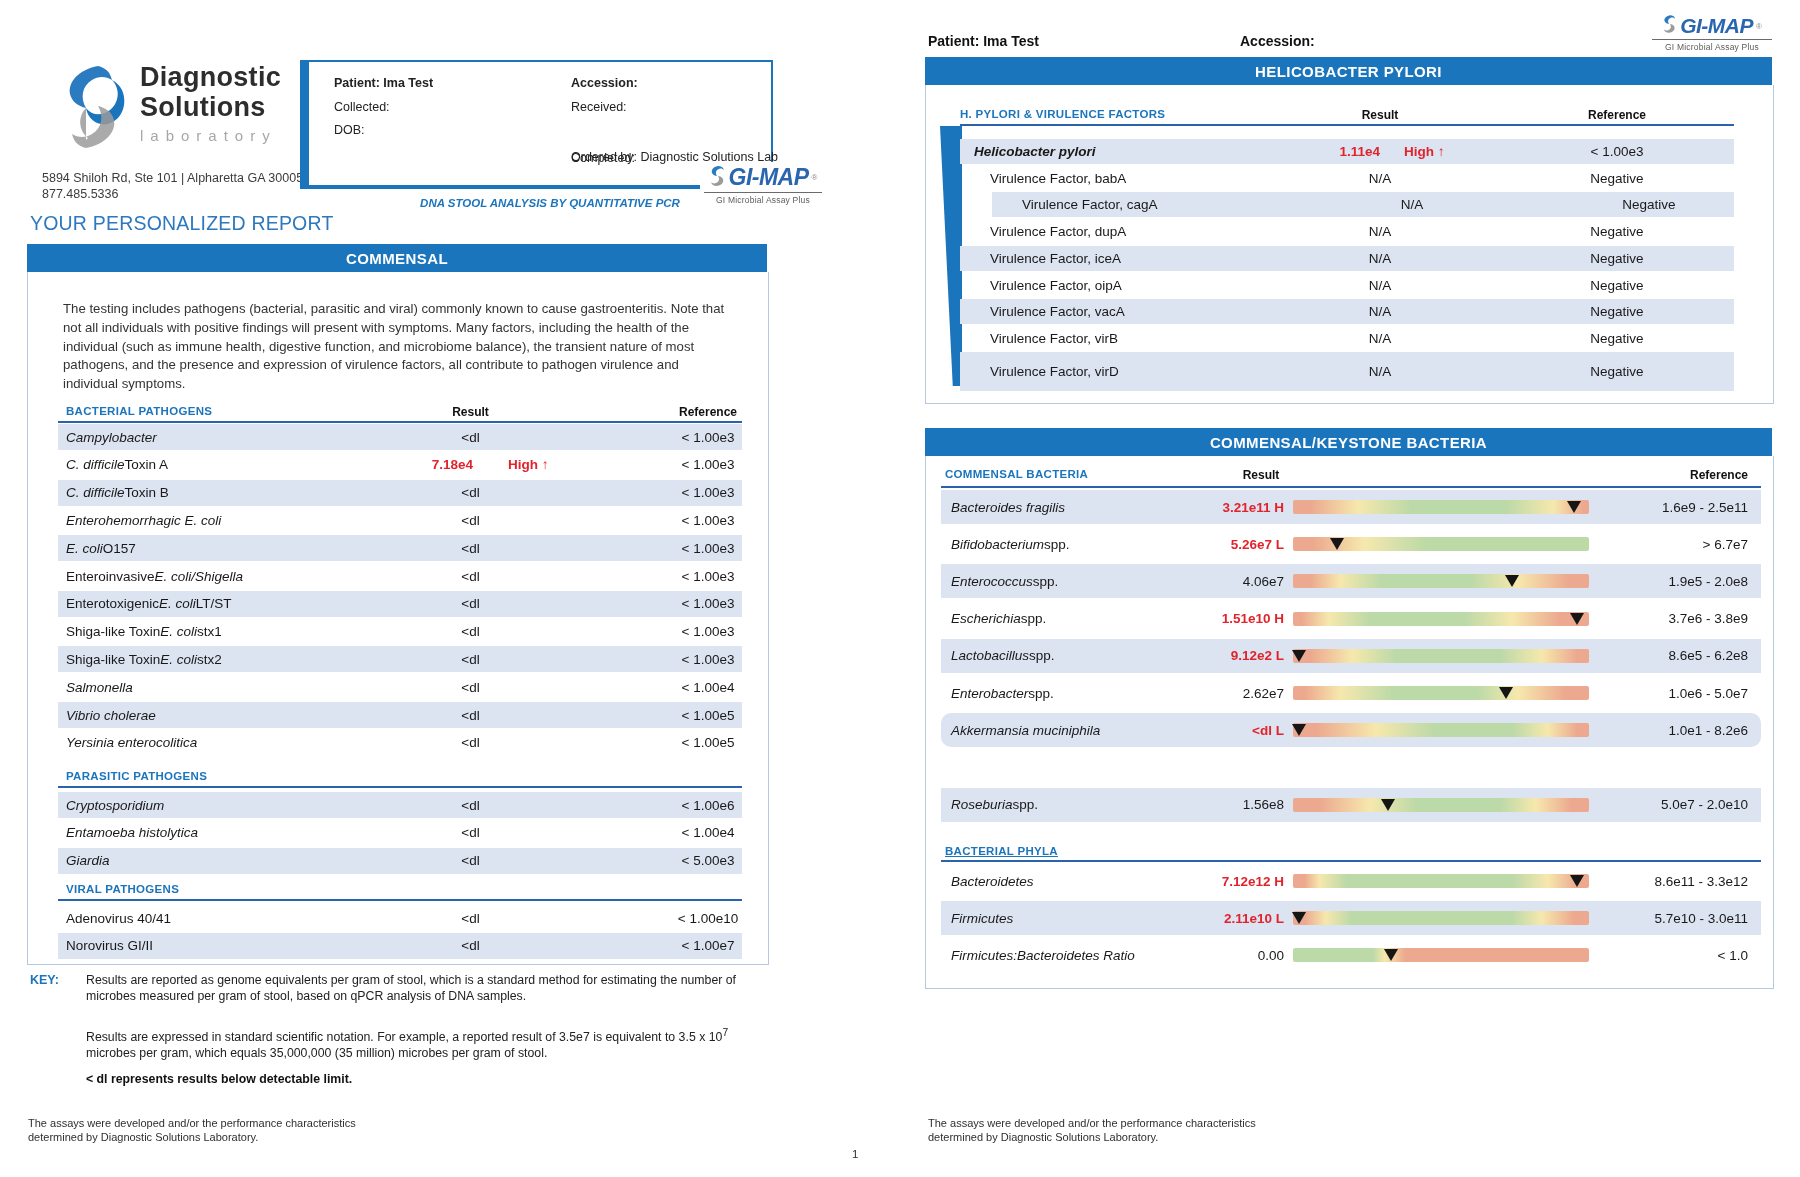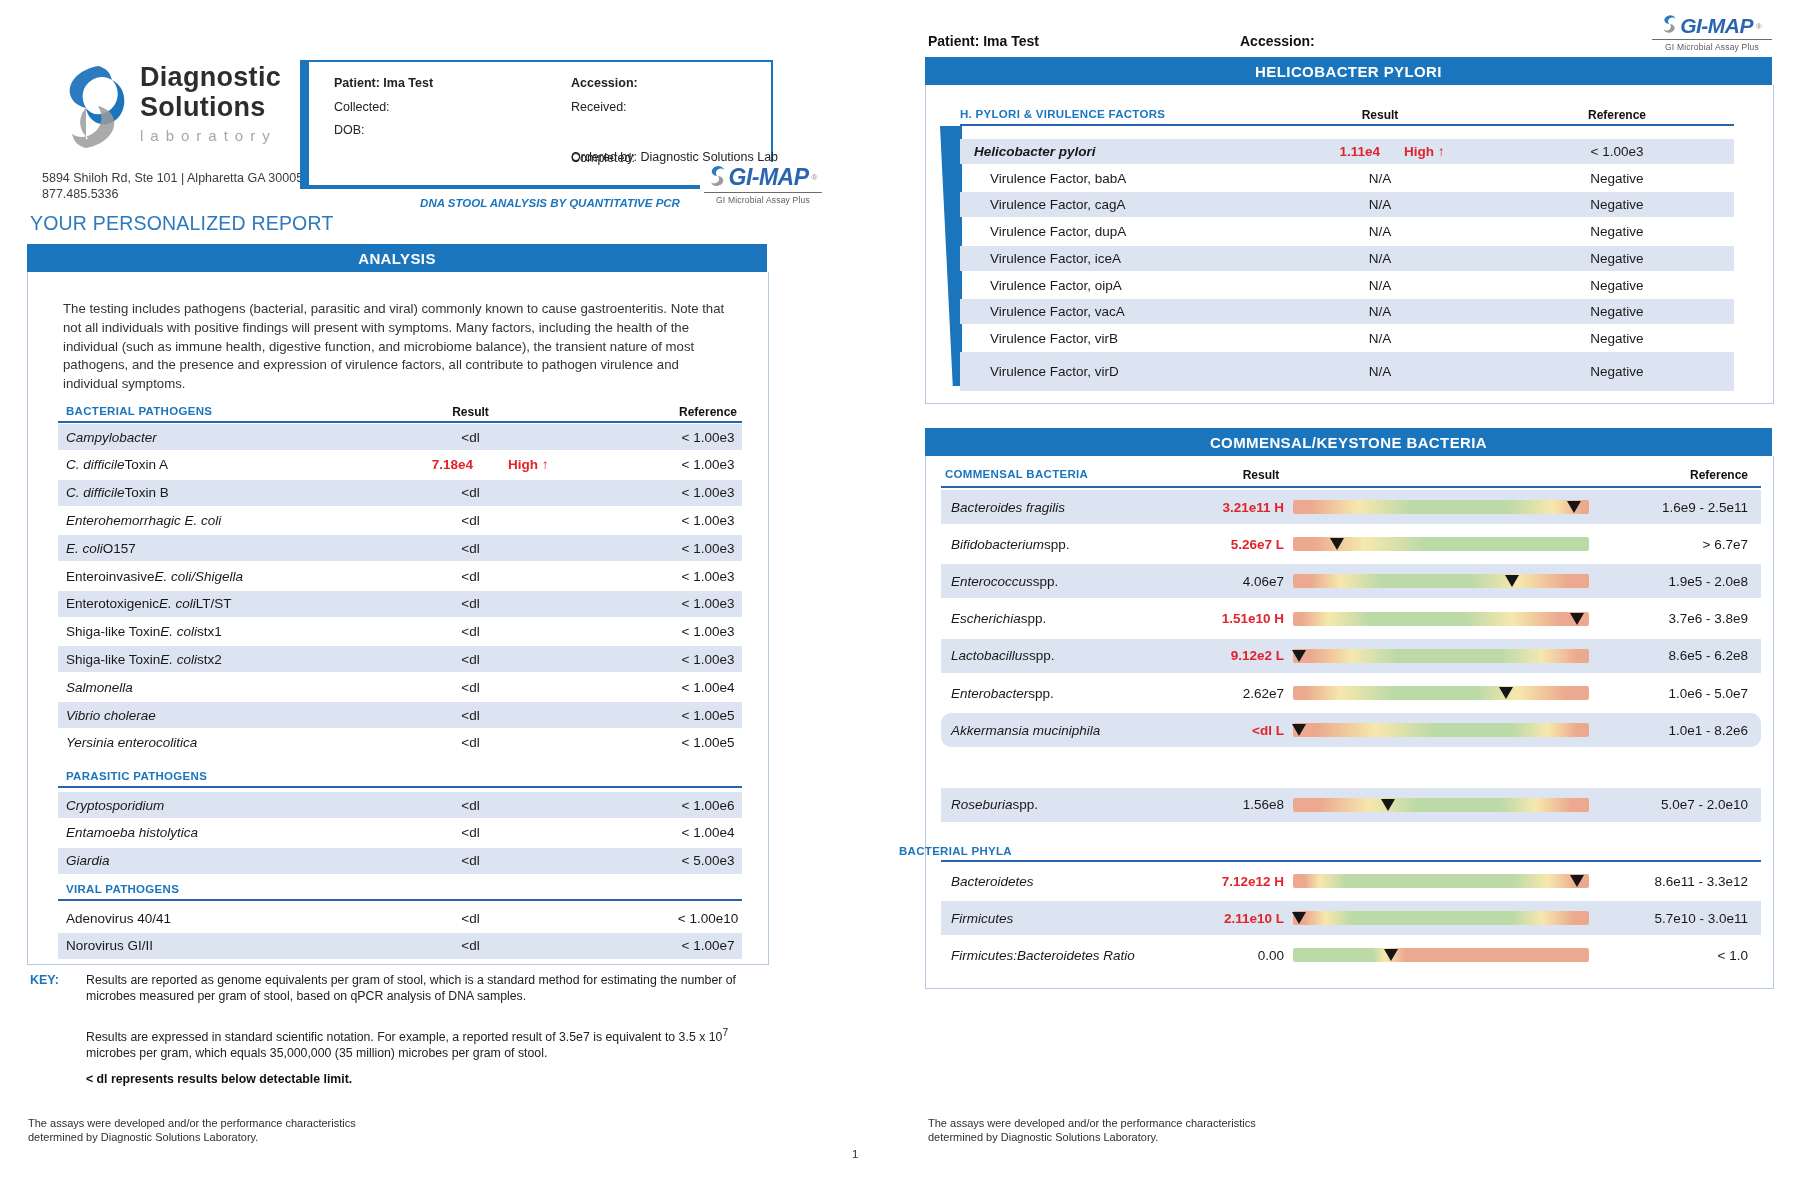--- a/index.html
+++ b/index.html
@@ -108,21 +108,21 @@
     <span class="reg">®</span>
   </div>
   <div class="rule"></div>
   <div class="cap">GI Microbial Assay Plus</div>
 </div>
 
 <div class="dna-sub">DNA STOOL ANALYSIS BY QUANTITATIVE PCR</div>
 <div class="report-title">YOUR PERSONALIZED REPORT</div>
 
 <div class="panel-bar" style="left:27px;top:244px;width:740px;height:28px;">
-  <span>ANALYSIS</span>
+  <span>COMMENSAL</span>
 </div>
 <div class="panel-body" style="left:27px;top:272px;width:740px;height:692px;"></div>
 <div class="intro">The testing includes pathogens (bacterial, parasitic and viral) commonly known to cause gastroenteritis. Note that not all individuals with positive findings will present with symptoms. Many factors, including the health of the individual (such as immune health, digestive function, and microbiome balance), the transient nature of most pathogens, and the presence and expression of virulence factors, all contribute to pathogen virulence and individual symptoms.</div>
 
 <div id="pathogens-table" class="tbl" style="left:58px;top:405px;width:684px;height:556px;">
     <div class="sec-label" style="top: 0px;">BACTERIAL PATHOGENS</div>
     <div class="col-head" style="left: 330px; width: 165px; text-align: center; top: 0px;">Result</div>
     <div class="col-head" style="left: 565px; width: 170px; text-align: center; top: 0px;">Reference</div>
     <div class="sec-rule" style="top: 16px;"></div>
     <div class="trow shaded" style="top: 19px; height: 26px;">
@@ -310,21 +310,21 @@
       <div class="cell alert" style="left: 444px; width: 90px;">High ↑</div>
       <div class="cell center" style="left: 577px; width: 160px;">&lt; 1.00e3</div>
     </div>
     <div class="trow" style="top: 57.7px; height: 25px;">
       <div class="cell" style="left: 30px; width: 300px;">
         <span>Virulence Factor, babA</span>
       </div>
       <div class="cell center" style="left: 340px; width: 160px;">N/A</div>
       <div class="cell center" style="left: 577px; width: 160px;">Negative</div>
     </div>
-    <div class="trow shaded" style="top: 84.4px; height: 25px;">
+    <div class="trow shaded" style="top: 84.4px; height: 25px; margin-left: 32px;">
       <div class="cell" style="left: 30px; width: 300px;">
         <span>Virulence Factor, cagA</span>
       </div>
       <div class="cell center" style="left: 340px; width: 160px;">N/A</div>
       <div class="cell center" style="left: 577px; width: 160px;">Negative</div>
     </div>
     <div class="trow" style="top: 111.1px; height: 25px;">
       <div class="cell" style="left: 30px; width: 300px;">
         <span>Virulence Factor, dupA</span>
       </div>
@@ -457,21 +457,21 @@
         <span style="font-style: italic;">Roseburia</span>
         <span> spp.</span>
       </div>
       <div class="cell right" style="left: 183px; width: 160px;">1.56e8</div>
       <div class="bar-track" style="left: 352px; top: 10px; width: 296px; background: linear-gradient(90deg, rgb(236, 169, 143) 9%, rgb(246, 232, 173) 26%, rgb(188, 217, 168) 42%, rgb(188, 217, 168) 70%, rgb(246, 232, 173) 82%, rgb(236, 169, 143) 94%);">
         <div class="marker" style="left: 32%;"></div>
       </div>
       <div class="cell right" style="right: 13px; width: 180px;">5.0e7 - 2.0e10</div>
     </div>
   </div>
-<div class="sec-label" style="left:899px;top:845px;position:absolute;">BACTERIAL PHYLA</div>
+<div class="sec-label" style="left:945px;top:845px;position:absolute;text-decoration:underline;">BACTERIAL PHYLA</div>
 <div class="sec-rule" style="left:941px;top:860px;width:820px;position:absolute;"></div>
 <div id="phyla-table" class="tbl" style="left:941px;top:864px;width:820px;height:112px;">
     <div class="trow" style="top: 0px; height: 34px;">
       <div class="cell" style="left: 10px; width: 230px; text-align: right;">
         <span style="font-style: italic;">Bacteroidetes</span>
       </div>
       <div class="cell right red" style="left: 183px; width: 160px; font-weight: bold;">7.12e12 H</div>
       <div class="bar-track" style="left: 352px; top: 10px; width: 296px; background: linear-gradient(90deg, rgb(236, 169, 143) 4%, rgb(246, 232, 173) 9%, rgb(188, 217, 168) 18%, rgb(188, 217, 168) 74%, rgb(246, 232, 173) 86%, rgb(236, 169, 143) 96%);">
         <div class="marker" style="left: 96%;"></div>
       </div>

